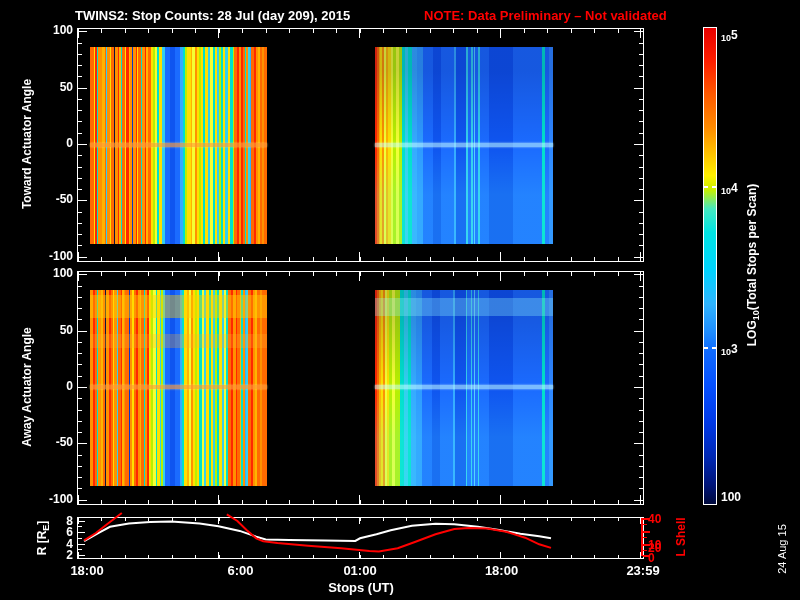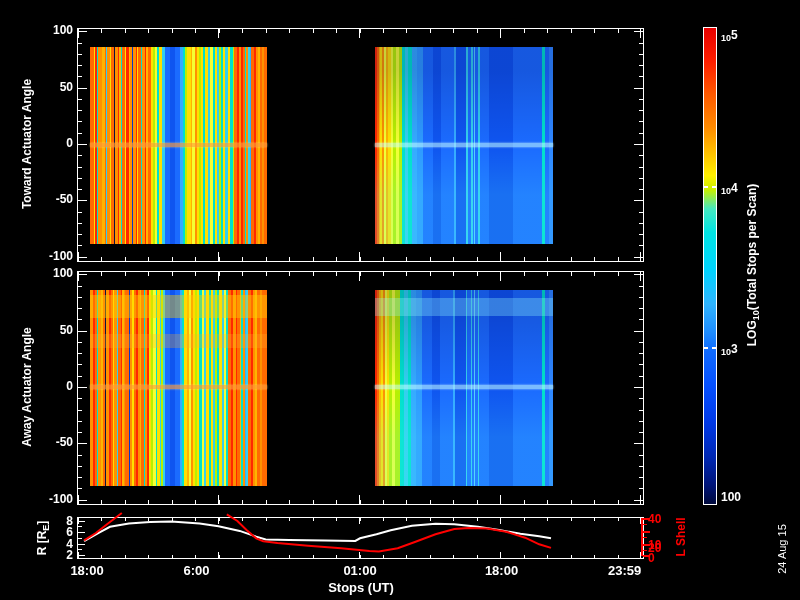--- a/index.html
+++ b/index.html
@@ -24,20 +24,22 @@
   .cb-lab sup{font:bold 12px "Liberation Sans",sans-serif;vertical-align:2px;}
   .cb-100{font:bold 12px "Liberation Sans",sans-serif;}
   sub{font-size:9px;}
   svg{position:absolute;left:0;top:0;pointer-events:none;}
 </style>
 </head>
 <body>
 
 <div class="canvas">
 
+  <span class="lbl" style="left:75px;top:8px;font-size:13px;">TWINS2: Stop Counts: 28 Jul (day 209), 2015</span>
+  <span class="lbl red" style="left:424px;top:8px;font-size:13px;">NOTE: Data Preliminary – Not validated</span>
 
   <div class="panel" id="panel-toward" style="left:77px;top:28px;width:565px;height:232px;">
     <div class="block" id="blk-t1" style="left: 12px; top: 18px; width: 177px; height: 197px; background: linear-gradient(to right, rgb(255, 106, 0) 0%, rgb(255, 106, 0) 2.04%, rgb(255, 224, 0) 2.04%, rgb(255, 224, 0) 2.65%, rgb(255, 40, 0) 2.65%, rgb(255, 40, 0) 4.08%, rgb(0, 224, 204) 4.08%, rgb(0, 224, 204) 4.69%, rgb(255, 145, 0) 4.69%, rgb(255, 145, 0) 6.53%, rgb(255, 40, 0) 6.53%, rgb(255, 40, 0) 7.04%, rgb(255, 180, 0) 7.04%, rgb(255, 180, 0) 8.27%, rgb(255, 106, 0) 8.27%, rgb(255, 106, 0) 8.98%, rgb(51, 207, 238) 8.98%, rgb(51, 207, 238) 9.49%, rgb(255, 145, 0) 9.49%, rgb(255, 145, 0) 11.53%, rgb(255, 224, 0) 11.53%, rgb(255, 224, 0) 12.14%, rgb(255, 106, 0) 12.14%, rgb(255, 106, 0) 13.47%, rgb(16, 16, 64) 13.47%, rgb(16, 16, 64) 13.88%, rgb(255, 145, 0) 13.88%, rgb(255, 145, 0) 15.71%, rgb(255, 40, 0) 15.71%, rgb(255, 40, 0) 16.33%, rgb(255, 180, 0) 16.33%, rgb(255, 180, 0) 17.35%, rgb(0, 224, 204) 17.35%, rgb(0, 224, 204) 17.86%, rgb(255, 106, 0) 17.86%, rgb(255, 106, 0) 19.8%, rgb(255, 224, 0) 19.8%, rgb(255, 224, 0) 20.51%, rgb(255, 40, 0) 20.51%, rgb(255, 40, 0) 21.94%, rgb(255, 180, 0) 21.94%, rgb(255, 180, 0) 22.55%, rgb(255, 145, 0) 22.55%, rgb(255, 145, 0) 23.78%, rgb(8, 55, 200) 23.78%, rgb(8, 55, 200) 24.18%, rgb(255, 145, 0) 24.18%, rgb(255, 145, 0) 25.71%, rgb(255, 40, 0) 25.71%, rgb(255, 40, 0) 26.63%, rgb(255, 224, 0) 26.63%, rgb(255, 224, 0) 27.35%, rgb(255, 106, 0) 27.35%, rgb(255, 106, 0) 28.98%, rgb(0, 224, 204) 28.98%, rgb(0, 224, 204) 29.59%, rgb(255, 145, 0) 29.59%, rgb(255, 145, 0) 31.02%, rgb(255, 40, 0) 31.02%, rgb(255, 40, 0) 31.73%, rgb(255, 180, 0) 31.73%, rgb(255, 180, 0) 32.86%, rgb(255, 106, 0) 32.86%, rgb(255, 106, 0) 34.29%, rgb(255, 224, 0) 34.29%, rgb(255, 224, 0) 35.82%, rgb(184, 240, 0) 35.82%, rgb(184, 240, 0) 36.73%, rgb(244, 255, 51) 36.73%, rgb(244, 255, 51) 38.06%, rgb(0, 224, 204) 38.06%, rgb(0, 224, 204) 38.88%, rgb(255, 224, 0) 38.88%, rgb(255, 224, 0) 40.41%, rgb(51, 207, 238) 40.41%, rgb(51, 207, 238) 41.43%, rgb(51, 207, 238) 41.43%, rgb(51, 207, 238) 42.65%, rgb(27, 107, 255) 42.65%, rgb(27, 107, 255) 45.2%, rgb(15, 85, 240) 45.2%, rgb(15, 85, 240) 48.27%, rgb(27, 107, 255) 48.27%, rgb(27, 107, 255) 50.82%, rgb(53, 170, 255) 50.82%, rgb(53, 170, 255) 52.65%, rgb(0, 224, 204) 52.65%, rgb(0, 224, 204) 53.67%, rgb(184, 240, 0) 53.67%, rgb(184, 240, 0) 55%, rgb(255, 224, 0) 55%, rgb(255, 224, 0) 56.84%, rgb(255, 180, 0) 56.84%, rgb(255, 180, 0) 57.76%, rgb(244, 255, 51) 57.76%, rgb(244, 255, 51) 59.49%, rgb(255, 145, 0) 59.49%, rgb(255, 145, 0) 60.2%, rgb(255, 224, 0) 60.2%, rgb(255, 224, 0) 61.73%, rgb(184, 240, 0) 61.73%, rgb(184, 240, 0) 62.76%, rgb(255, 224, 0) 62.76%, rgb(255, 224, 0) 64.08%, rgb(0, 224, 204) 64.08%, rgb(0, 224, 204) 65.2%, rgb(255, 224, 0) 65.2%, rgb(255, 224, 0) 66.73%, rgb(51, 207, 238) 66.73%, rgb(51, 207, 238) 67.65%, rgb(244, 255, 51) 67.65%, rgb(244, 255, 51) 69.29%, rgb(0, 224, 204) 69.29%, rgb(0, 224, 204) 70.41%, rgb(255, 224, 0) 70.41%, rgb(255, 224, 0) 71.84%, rgb(51, 207, 238) 71.84%, rgb(51, 207, 238) 73.06%, rgb(184, 240, 0) 73.06%, rgb(184, 240, 0) 74.08%, rgb(0, 224, 204) 74.08%, rgb(0, 224, 204) 75.41%, rgb(255, 224, 0) 75.41%, rgb(255, 224, 0) 76.53%, rgb(51, 207, 238) 76.53%, rgb(51, 207, 238) 77.96%, rgb(255, 224, 0) 77.96%, rgb(255, 224, 0) 78.88%, rgb(0, 224, 204) 78.88%, rgb(0, 224, 204) 80.51%, rgb(184, 240, 0) 80.51%, rgb(184, 240, 0) 81.63%, rgb(255, 106, 0) 81.63%, rgb(255, 106, 0) 83.16%, rgb(255, 40, 0) 83.16%, rgb(255, 40, 0) 84.08%, rgb(255, 145, 0) 84.08%, rgb(255, 145, 0) 85.51%, rgb(255, 40, 0) 85.51%, rgb(255, 40, 0) 86.22%, rgb(255, 106, 0) 86.22%, rgb(255, 106, 0) 87.55%, rgb(0, 224, 204) 87.55%, rgb(0, 224, 204) 88.27%, rgb(255, 145, 0) 88.27%, rgb(255, 145, 0) 89.39%, rgb(51, 207, 238) 89.39%, rgb(51, 207, 238) 90.31%, rgb(53, 170, 255) 90.31%, rgb(53, 170, 255) 91.22%, rgb(255, 106, 0) 91.22%, rgb(255, 106, 0) 92.65%, rgb(255, 40, 0) 92.65%, rgb(255, 40, 0) 93.57%, rgb(255, 145, 0) 93.57%, rgb(255, 145, 0) 95.1%, rgb(255, 180, 0) 95.1%, rgb(255, 180, 0) 96.12%, rgb(255, 106, 0) 96.12%, rgb(255, 106, 0) 97.35%, rgb(255, 145, 0) 97.35%, rgb(255, 145, 0) 98.47%, rgb(255, 106, 0) 98.47%, rgb(255, 106, 0) 100%);">
       <div class="zeroline z-warm" style="top:96px;"></div>
     </div>
     <div class="block" id="blk-t2" style="left: 297px; top: 18px; width: 178px; height: 197px; background: linear-gradient(to right, rgb(255, 40, 0) 0%, rgb(255, 40, 0) 1.1%, rgb(255, 106, 0) 1.1%, rgb(255, 106, 0) 2%, rgb(255, 180, 0) 2%, rgb(255, 180, 0) 2.7%, rgb(255, 224, 0) 2.7%, rgb(255, 224, 0) 4.1%, rgb(255, 145, 0) 4.1%, rgb(255, 145, 0) 4.8%, rgb(244, 255, 51) 4.8%, rgb(244, 255, 51) 6.3%, rgb(255, 180, 0) 6.3%, rgb(255, 180, 0) 7.2%, rgb(255, 224, 0) 7.2%, rgb(255, 224, 0) 8.9%, rgb(244, 255, 51) 8.9%, rgb(244, 255, 51) 10%, rgb(184, 240, 0) 10%, rgb(184, 240, 0) 11.9%, rgb(244, 255, 51) 11.9%, rgb(244, 255, 51) 13.3%, rgb(184, 240, 0) 13.3%, rgb(184, 240, 0) 15.1%, rgb(0, 224, 204) 15.1%, rgb(0, 224, 204) 16.6%, rgb(51, 207, 238) 16.6%, rgb(51, 207, 238) 18.8%, rgb(0, 224, 204) 18.8%, rgb(0, 224, 204) 20.8%, rgb(53, 170, 255) 20.8%, rgb(53, 170, 255) 23.4%, rgb(46, 154, 255) 23.4%, rgb(46, 154, 255) 26.9%, rgb(27, 107, 255) 26.9%, rgb(27, 107, 255) 32.4%, rgb(15, 85, 240) 32.4%, rgb(15, 85, 240) 36.9%, rgb(27, 107, 255) 36.9%, rgb(27, 107, 255) 44.4%, rgb(53, 170, 255) 44.4%, rgb(53, 170, 255) 45.4%, rgb(15, 85, 240) 45.4%, rgb(15, 85, 240) 51.4%, rgb(51, 207, 238) 51.4%, rgb(51, 207, 238) 52%, rgb(27, 107, 255) 52%, rgb(27, 107, 255) 54.2%, rgb(51, 207, 238) 54.2%, rgb(51, 207, 238) 54.8%, rgb(27, 107, 255) 54.8%, rgb(27, 107, 255) 55.8%, rgb(85, 204, 255) 55.8%, rgb(85, 204, 255) 56.4%, rgb(27, 107, 255) 56.4%, rgb(27, 107, 255) 58%, rgb(51, 207, 238) 58%, rgb(51, 207, 238) 58.8%, rgb(27, 107, 255) 58.8%, rgb(27, 107, 255) 64.3%, rgb(15, 85, 240) 64.3%, rgb(15, 85, 240) 77.3%, rgb(27, 107, 255) 77.3%, rgb(27, 107, 255) 81.8%, rgb(27, 107, 255) 81.8%, rgb(27, 107, 255) 89.8%, rgb(27, 107, 255) 89.8%, rgb(27, 107, 255) 93.8%, rgb(0, 224, 204) 93.8%, rgb(0, 224, 204) 95.4%, rgb(27, 107, 255) 95.4%, rgb(27, 107, 255) 98%, rgb(46, 134, 255) 98%, rgb(46, 134, 255) 100%);">
       <div class="lighten"></div>
       <div class="zeroline z-cool" style="top:96px;"></div>
     </div>
   <div class="tick" style="left: 0px; top: 0px; width: 1px; height: 9px;"></div>
@@ -364,17 +366,17 @@
     <div class="lbl" style="left: 27px; top: 491.6px; width: 46px; text-align: right;">-100</div>
     <div class="lbl" style="left: 43px; top: 513.5px; width: 30px; text-align: right;">8</div>
     <div class="lbl" style="left: 43px; top: 525px; width: 30px; text-align: right;">6</div>
     <div class="lbl" style="left: 43px; top: 536.5px; width: 30px; text-align: right;">4</div>
     <div class="lbl" style="left: 43px; top: 548px; width: 30px; text-align: right;">2</div>
     <div class="lbl red" style="left: 648px; top: 512px;">40</div>
     <div class="lbl red" style="left: 648px; top: 525px; margin-top: 16px;">20</div>
     <div class="lbl red" style="left: 648px; top: 538px;">10</div>
     <div class="lbl red" style="left: 648px; top: 551px;">0</div>
     <div class="lbl" style="left: 52px; top: 563px; width: 70px; text-align: center; font-size: 13px;">18:00</div>
-    <div class="lbl" style="left: 183.5px; top: 563px; width: 70px; text-align: left; font-size: 13px;">6:00</div>
+    <div class="lbl" style="left: 183.5px; top: 563px; width: 70px; text-align: right; font-size: 13px;">6:00</div>
     <div class="lbl" style="left: 325px; top: 563px; width: 70px; text-align: center; font-size: 13px;">01:00</div>
     <div class="lbl" style="left: 466.5px; top: 563px; width: 70px; text-align: center; font-size: 13px;">18:00</div>
-    <div class="lbl" style="left: 608px; top: 563px; width: 70px; text-align: left; font-size: 13px;">23:59</div>
+    <div class="lbl" style="left: 608px; top: 563px; width: 70px; text-align: center; font-size: 13px;">23:59</div>
   </div>
 
 </body></html>

